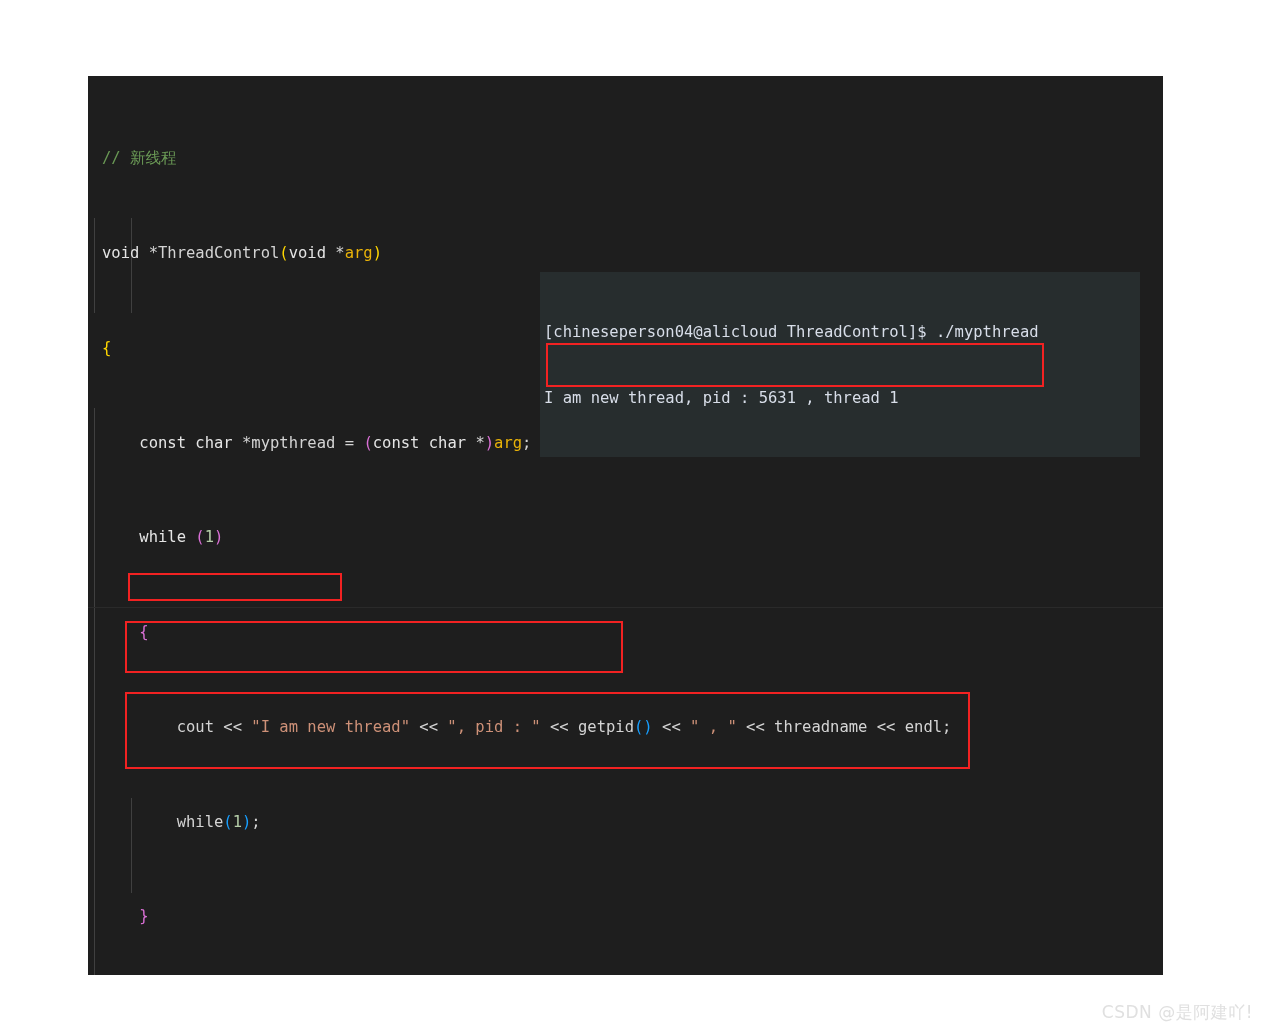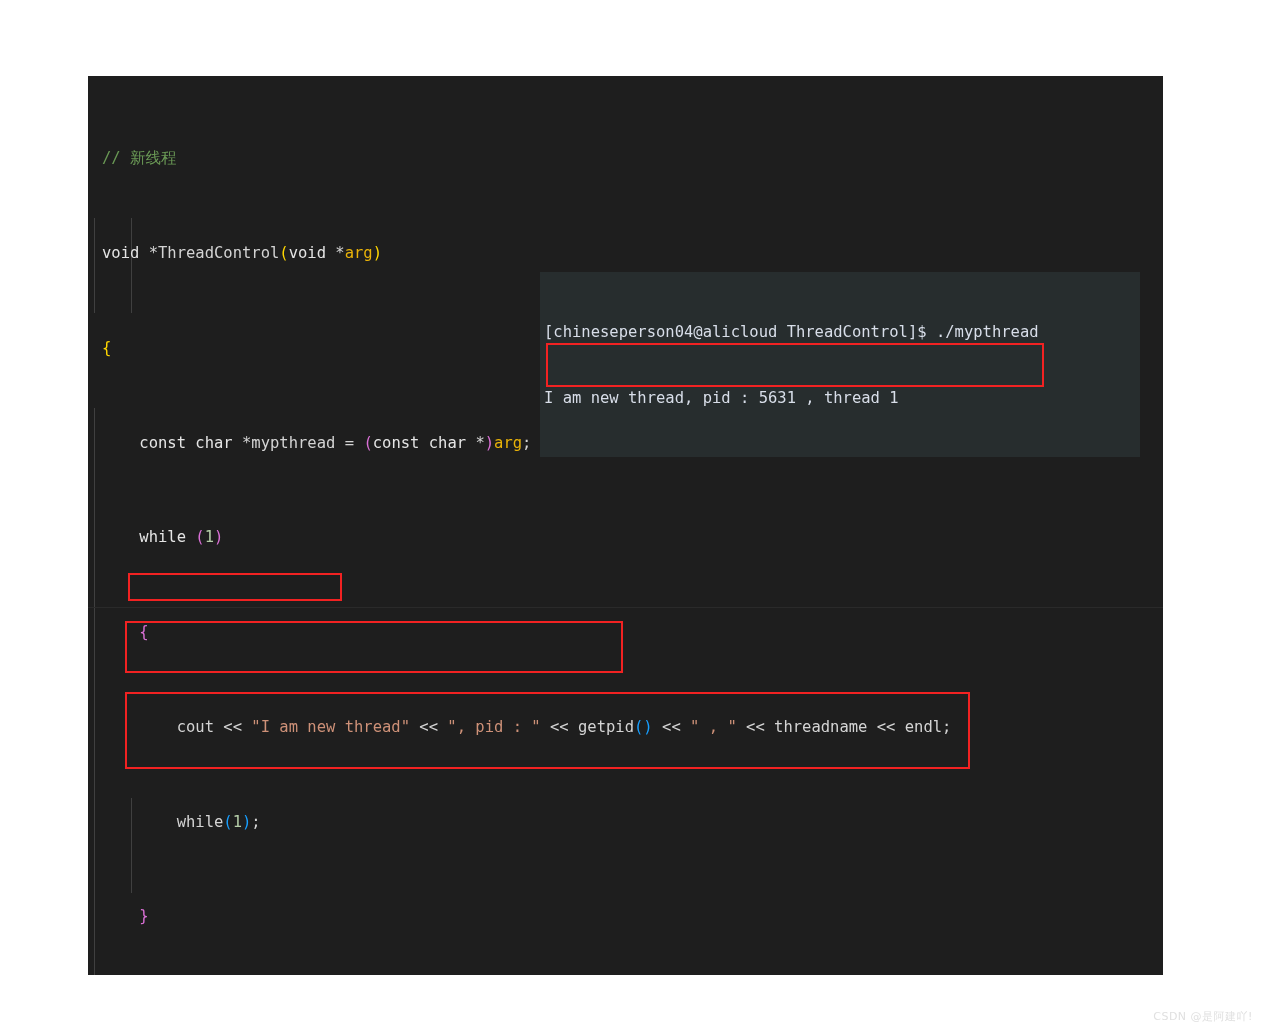--- a/index.html
+++ b/index.html
@@ -97,21 +97,21 @@
     overflow: hidden;
   }
   #terminal .tline { height: 22.3px; }
 
   
   #watermark {
     position: absolute;
     right: 10px;
     bottom: 8px;
     font-family: "DejaVu Sans", "Liberation Sans", sans-serif;
-    font-size: 11px;
+    font-size: 17px;
     color: #e0e0e0;
     letter-spacing: 0.5px;
   }
 </style>
 </head>
 <body>
 
 <div id="editor">
 
   <div class="guide" style="left:6px;  top:142px; height:95px;"></div>

